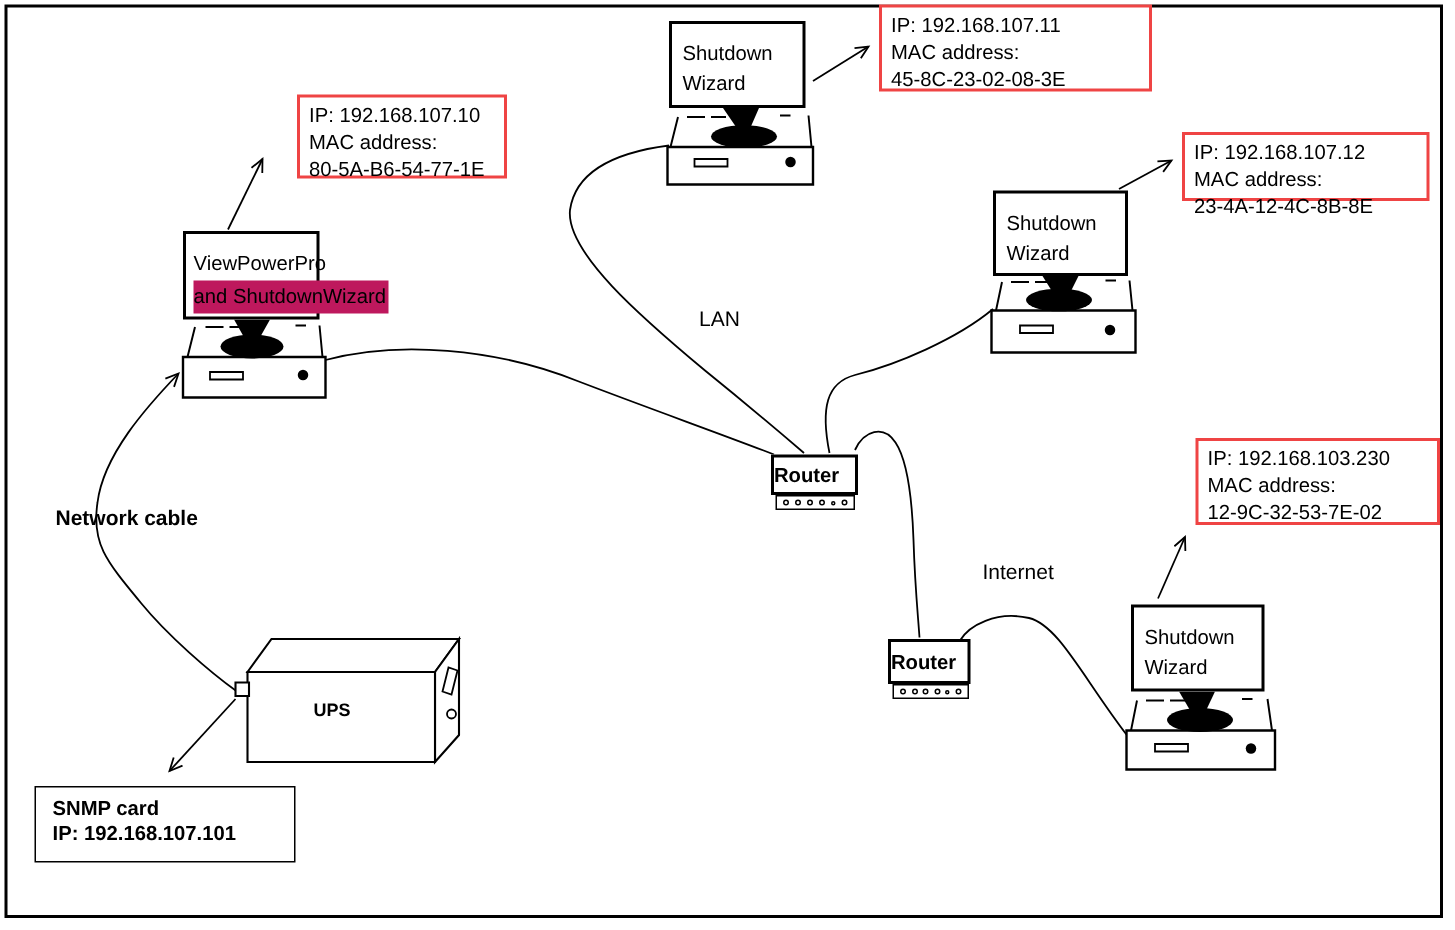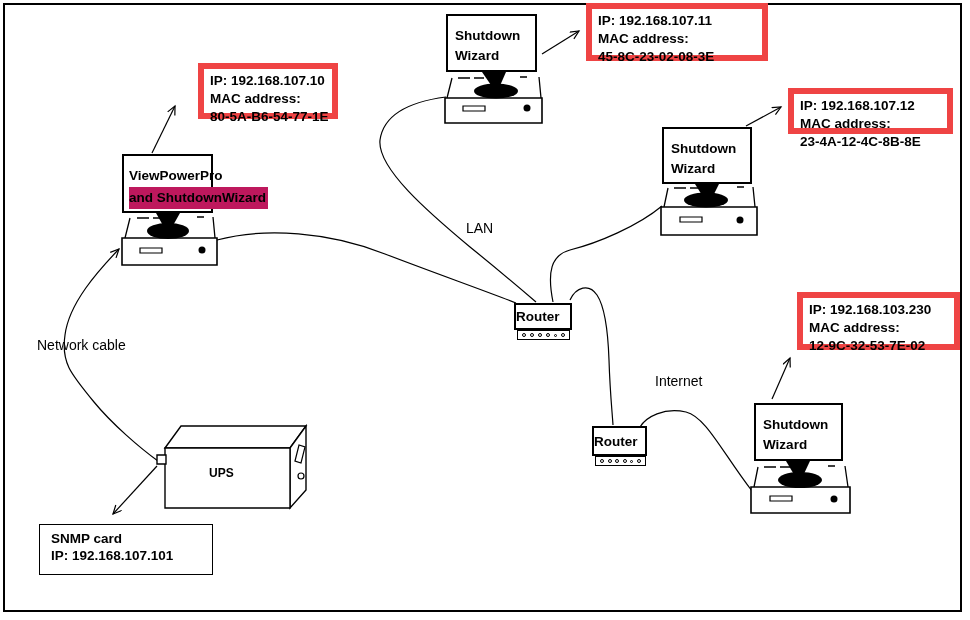--- a/index.html
+++ b/index.html
@@ -2,38 +2,38 @@
 <html><head>
 <meta charset="utf-8">
 <style>
   html,body{margin:0;padding:0;background:#fff;}
   .canvas{position:relative;width:970px;height:620px;background:#ffffff;overflow:hidden;
           font-family:"Liberation Sans",sans-serif;color:#000;}
   .frame{position:absolute;left:3px;top:3px;width:955px;height:605px;border:2px solid #000;}
   svg.art{position:absolute;left:0;top:0;z-index:1;}
   svg.art path, svg.art polygon, svg.art rect, svg.art circle, svg.art ellipse{vector-effect:non-scaling-stroke;}
   .box{position:absolute;box-sizing:border-box;background:#fff;z-index:2;}
-  .infobox{border:6px solid #ef4444;font-weight:bold;font-size:13.5px;line-height:18px;
+  .infobox{border:2px solid #ef4444;font-weight:normal;font-size:13.5px;line-height:18px;
            padding:3px 4px 0 6px;white-space:nowrap;}
-  .monitor{border:2px solid #000;font-weight:bold;font-size:13.5px;}
+  .monitor{border:2px solid #000;font-weight:normal;font-size:13.5px;}
   .monitor .mline{white-space:nowrap;}
   .monitor .plate{background:#be185d;display:inline-block;padding-right:2px;position:relative;z-index:3;}
   .m-vp{padding:9px 0 0 5px;line-height:22px;}
   .m-sw{padding:10px 0 0 7px;line-height:20px;}
   .routerbox{border:2px solid #000;font-weight:bold;font-size:13.5px;display:flex;
              align-items:center;justify-content:flex-start;}
   .portstrip{border:1px solid #000;display:flex;align-items:center;justify-content:space-between;
              padding:0 4px;}
   .port{width:4px;height:4px;border:1px solid #000;border-radius:50%;box-sizing:border-box;display:block;background:#fff;}
   .port.small{width:3px;height:3px;}
   .floatlabel{position:absolute;font-size:14px;z-index:2;white-space:nowrap;}
-  .b{font-weight:normal;}
+  .b{font-weight:bold;}
   .ups-label{font-weight:bold;font-size:12px;}
   .snmpbox{border:1px solid #000;font-weight:bold;font-size:13.5px;line-height:17px;
-           padding:5px 4px 0 11px;white-space:nowrap;margin-left:16px;}
+           padding:5px 4px 0 11px;white-space:nowrap;}
 </style>
 </head>
 <body>
 
 <div class="canvas">
 
   <div class="frame"></div>
 
   <svg class="art" width="970" height="620">
     <defs>
@@ -168,18 +168,18 @@
   </div>
   <div class="box portstrip" style="left:595px;top:456px;width:51px;height:10px">
     <i class="port"></i>
     <i class="port"></i>
     <i class="port"></i>
     <i class="port"></i>
     <i class="port small"></i>
     <i class="port"></i>
   </div>
 
-  <div class="floatlabel" style="left:466px;top:220px">LAN</div>
+  <div class="floatlabel" style="left:466px;top:204px">LAN</div>
   <div class="floatlabel" style="left:655px;top:373px">Internet</div>
   <div class="floatlabel b" style="left:37px;top:337px">Network cable</div>
   <div class="floatlabel ups-label" style="left:209px;top:466px">UPS</div>
 
 </div>
 
 </body></html>

